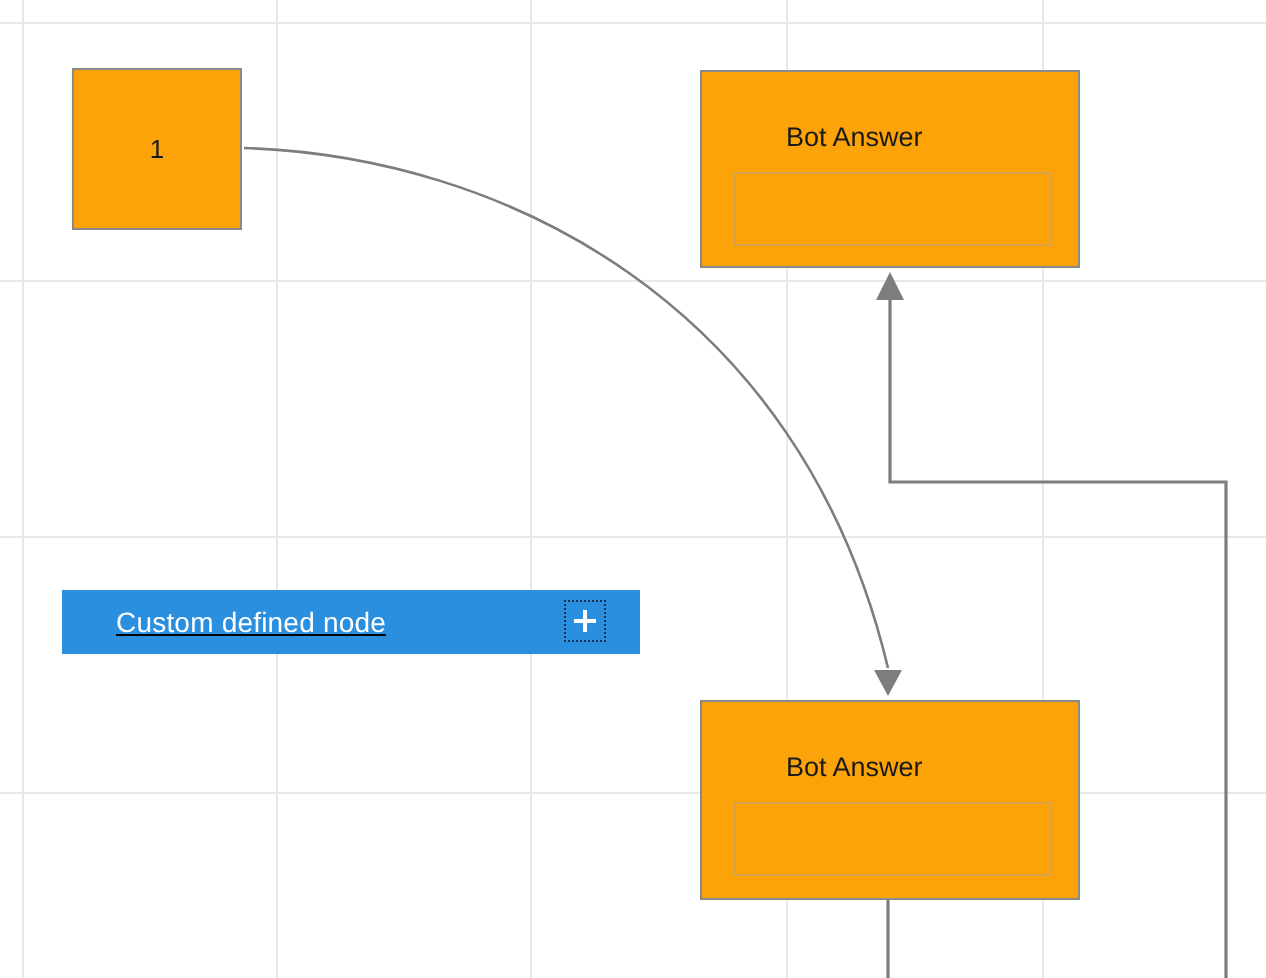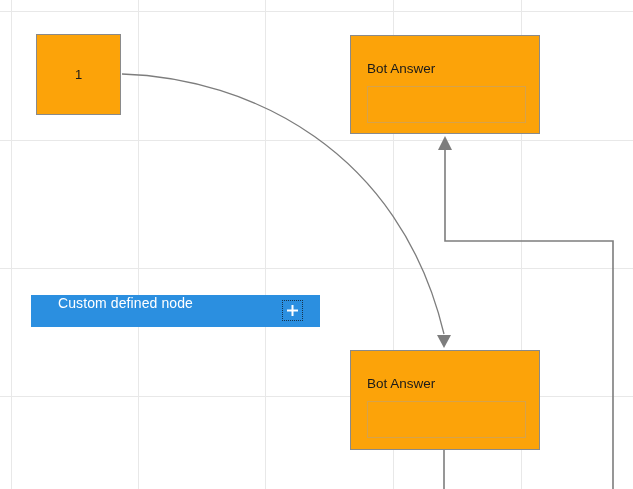--- a/index.html
+++ b/index.html
@@ -61,34 +61,36 @@
   .node-square-label {
     font-size: 13px;
     color: #1a1a1a;
     line-height: 1;
   }
   .node-title {
     position: absolute;
     font-size: 13.5px;
     color: #1a1a1a;
     white-space: nowrap;
+    margin-left: 26px;
   }
   .node-slot {
     position: absolute;
     box-sizing: border-box;
     border: 1px solid #d6a24a;
     background: transparent;
   }
   
   #custom-node-bar {
     position: absolute;
     box-sizing: border-box;
     background: #2b8fe0;
     display: flex;
-    align-items: flex-start;
+    align-items: center;
+    text-decoration: underline;
   }
   #custom-node-label {
     color: #ffffff;
     font-size: 14px;
     margin-left: 27px;
     white-space: nowrap;
     letter-spacing: 0.1px;
   }
   #add-node-icon {
     position: absolute;

